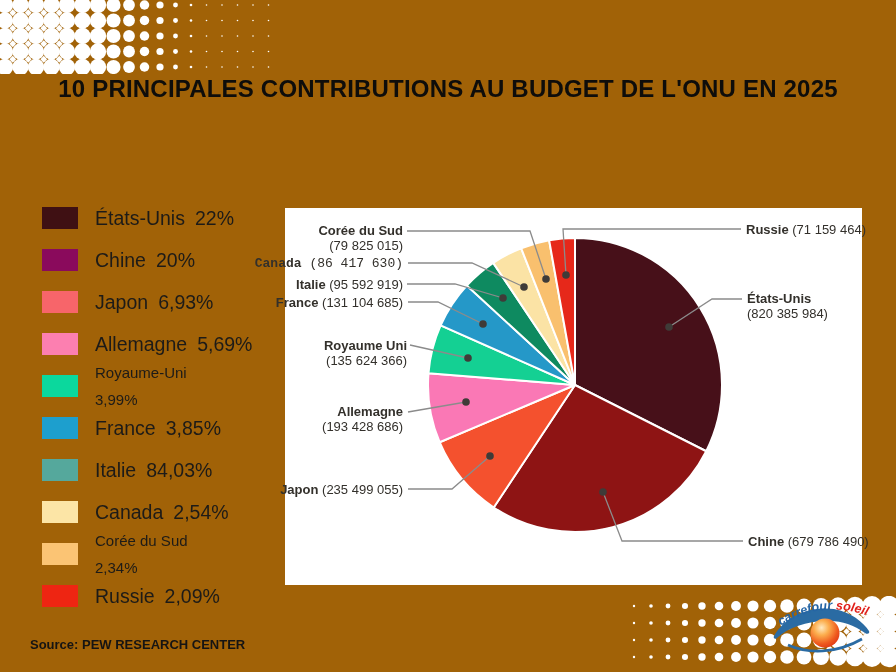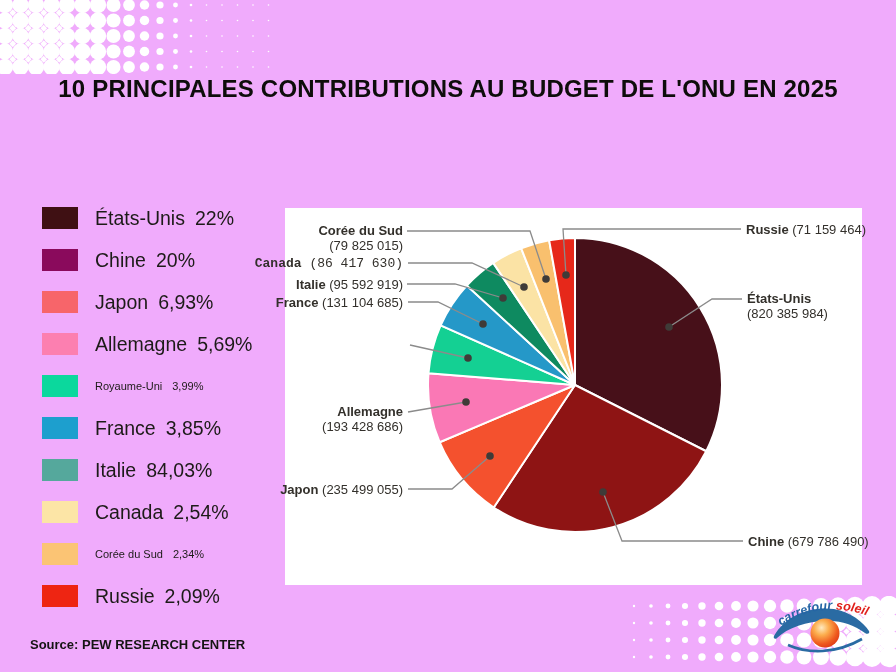--- a/index.html
+++ b/index.html
@@ -1,26 +1,26 @@
 <!DOCTYPE html>
 <html><head>
 <meta charset="utf-8">
 <style>
   html,body{margin:0;padding:0;}
-  .page{position:relative;width:896px;height:672px;background:#f0abfc;overflow:hidden;
+  .page{position:relative;width:896px;height:672px;background:#a16207;overflow:hidden;
         font-family:"Liberation Sans",sans-serif;}
   .dots-tl{position:absolute;left:0;top:0;}
   .dots-br{position:absolute;right:0;bottom:0;}
   .title{position:absolute;top:72px;left:0;width:100%;text-align:center;
          font-weight:bold;font-size:24px;line-height:34px;color:#0e0d0b;letter-spacing:.2px;}
   .legend{position:absolute;left:42px;top:197px;display:flex;flex-direction:column;}
   .legend-row{height:42px;display:flex;align-items:center;gap:17px;}
   .swatch{width:36px;height:22px;flex:0 0 auto;}
   .legend-text{color:#1d1b18;font-size:19.5px;display:flex;gap:10px;white-space:nowrap;}
-  .legend-text.small{font-size:11px;}
+  .legend-text.small{font-size:15px;flex-direction:column;}
   .panel{position:absolute;left:285px;top:208px;width:577px;height:377px;background:#ffffff;}
   .panel svg{position:absolute;left:0;top:0;}
   .callout{position:absolute;font-size:13px;line-height:15px;color:#33302b;white-space:nowrap;}
   .callout.right{text-align:right;}
   .c-name{font-weight:bold;}
   .source{position:absolute;left:30px;width:866px;top:637px;text-align:left;
           font-size:13px;font-weight:bold;color:#151413;}
   .logo{position:absolute;left:772px;top:596px;}
 </style>
 </head>
@@ -250,20 +250,24 @@
   <div class="callout" style="left: 462px; top: 83px;">
         <div class="c-name">États-Unis</div>
         <div class="c-val">(820 385 984)</div>
       </div>
       <div class="callout" style="left: 463px; top: 326px;"><span class="c-name">Chine </span><span class="c-val">(679 786 490)</span></div>
       <div class="callout right" style="right: 459px; top: 274px;"><span class="c-name">Japon </span><span class="c-val">(235 499 055)</span></div>
       <div class="callout right" style="right: 459px; top: 196px;">
         <div class="c-name">Allemagne</div>
         <div class="c-val">(193 428 686)</div>
       </div>
+      <div class="callout right" style="right: 455px; top: 130px;">
+        <div class="c-name">Royaume Uni</div>
+        <div class="c-val">(135 624 366)</div>
+      </div>
       <div class="callout right" style="right: 459px; top: 87px; padding-left: 16px;"><span class="c-name">France </span><span class="c-val">(131 104 685)</span></div>
       <div class="callout right" style="right: 459px; top: 69px;"><span class="c-name">Italie </span><span class="c-val">(95 592 919)</span></div>
       <div class="callout right" style="right: 459px; top: 48px; font-family: Liberation Mono, monospace;"><span class="c-name">Canada </span><span class="c-val">(86 417 630)</span></div>
       <div class="callout right" style="right: 459px; top: 15px;">
         <div class="c-name">Corée du Sud</div>
         <div class="c-val">(79 825 015)</div>
       </div>
       <div class="callout" style="left: 461px; top: 14px;"><span class="c-name">Russie </span><span class="c-val">(71 159 464)</span></div>
     </div>
 

